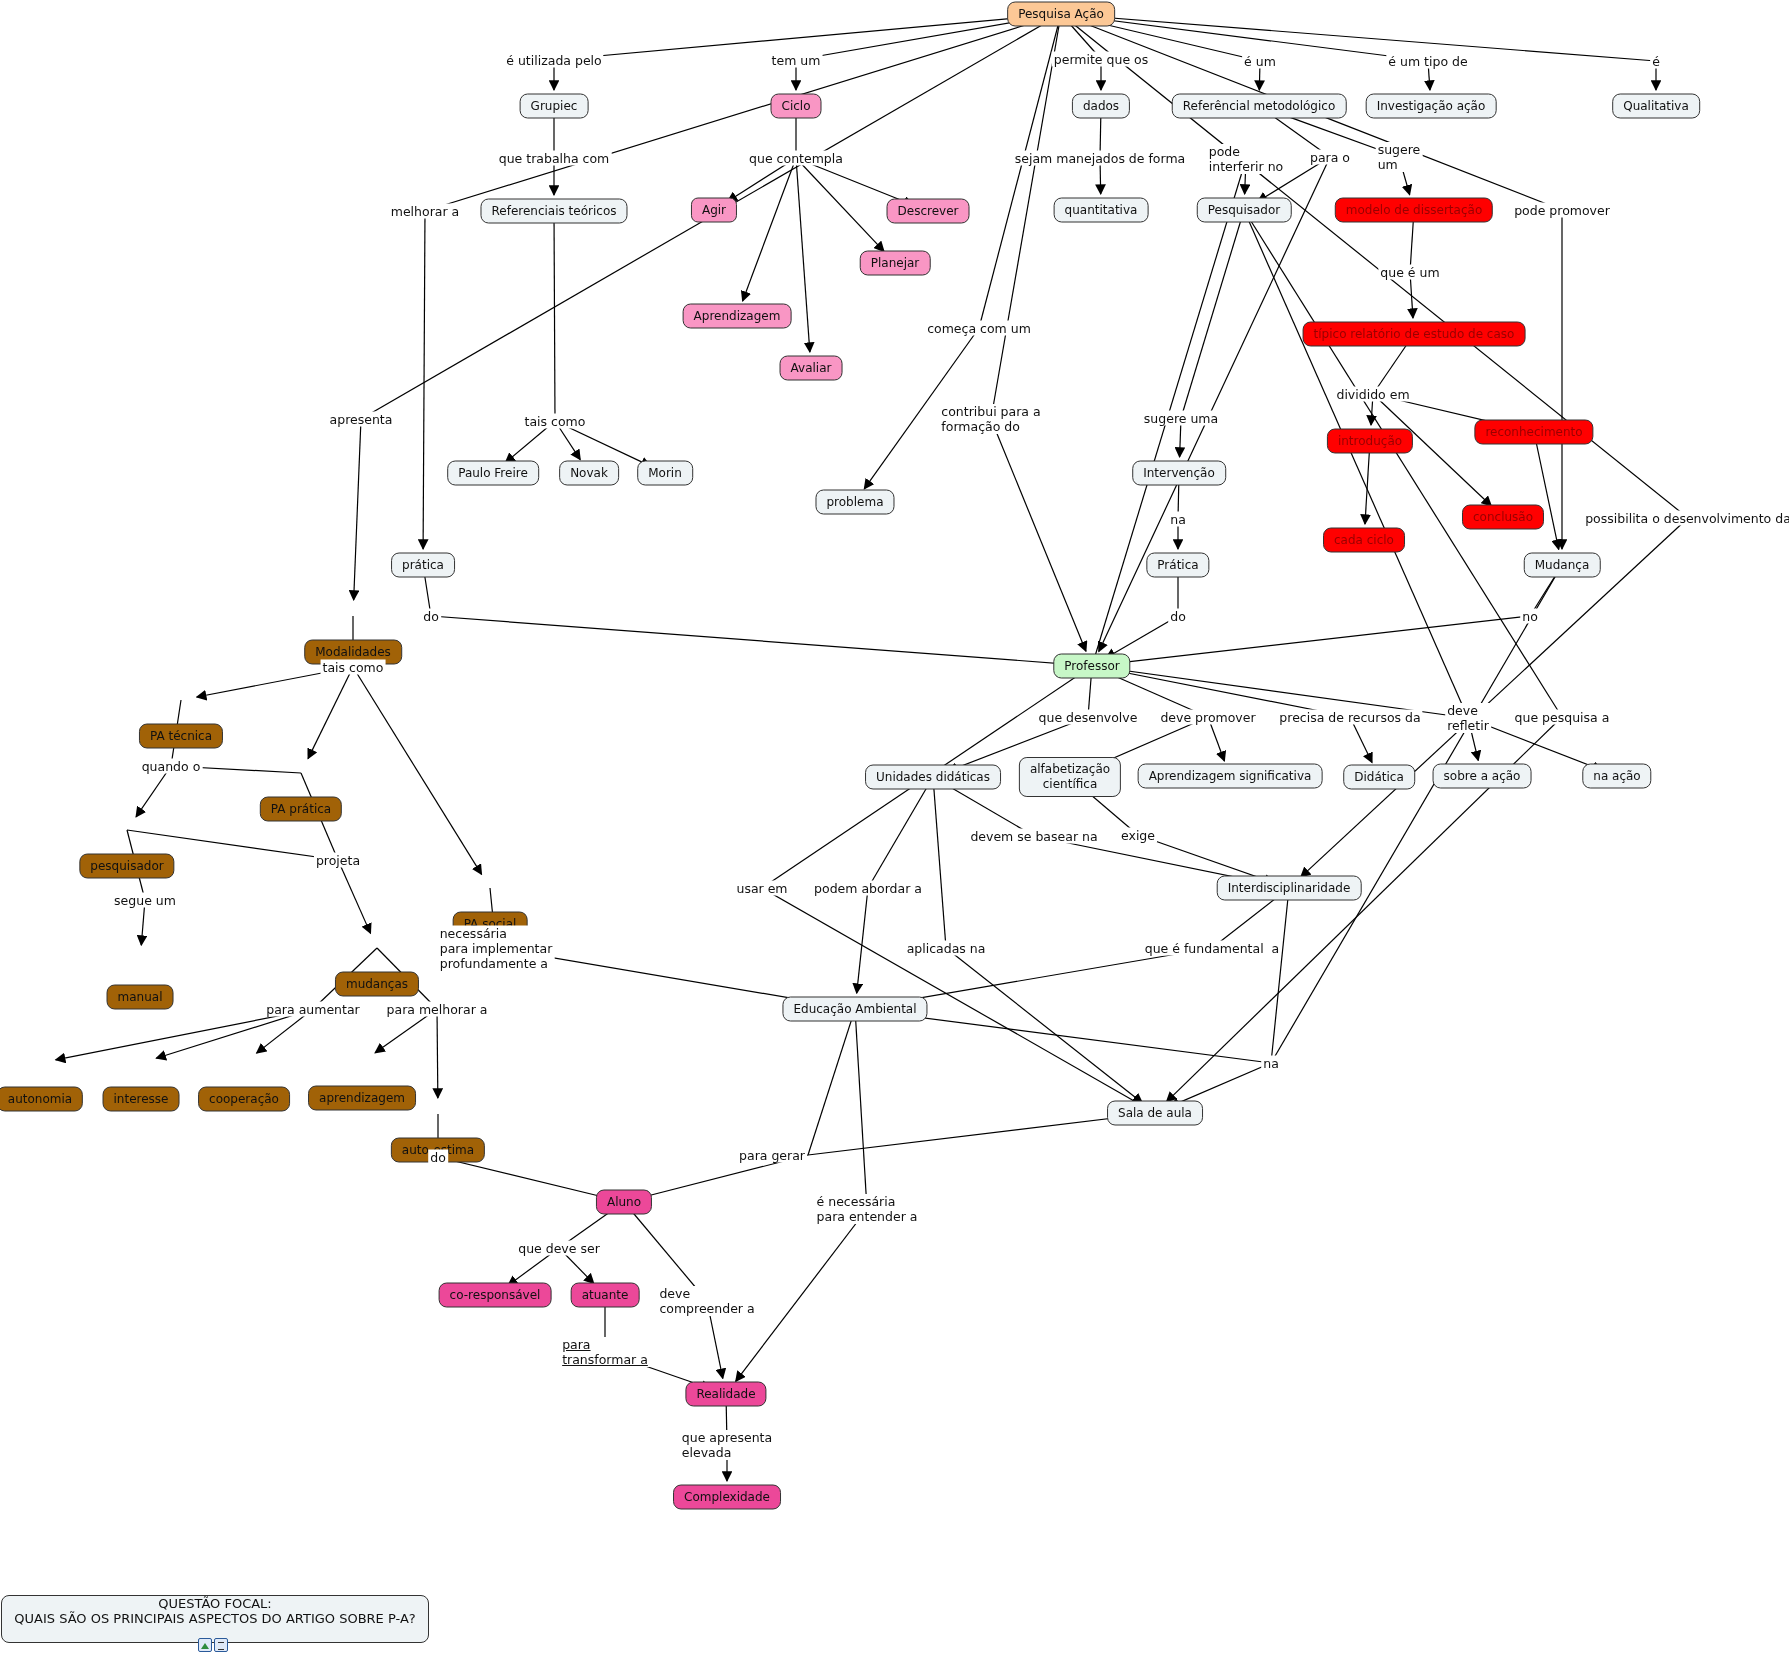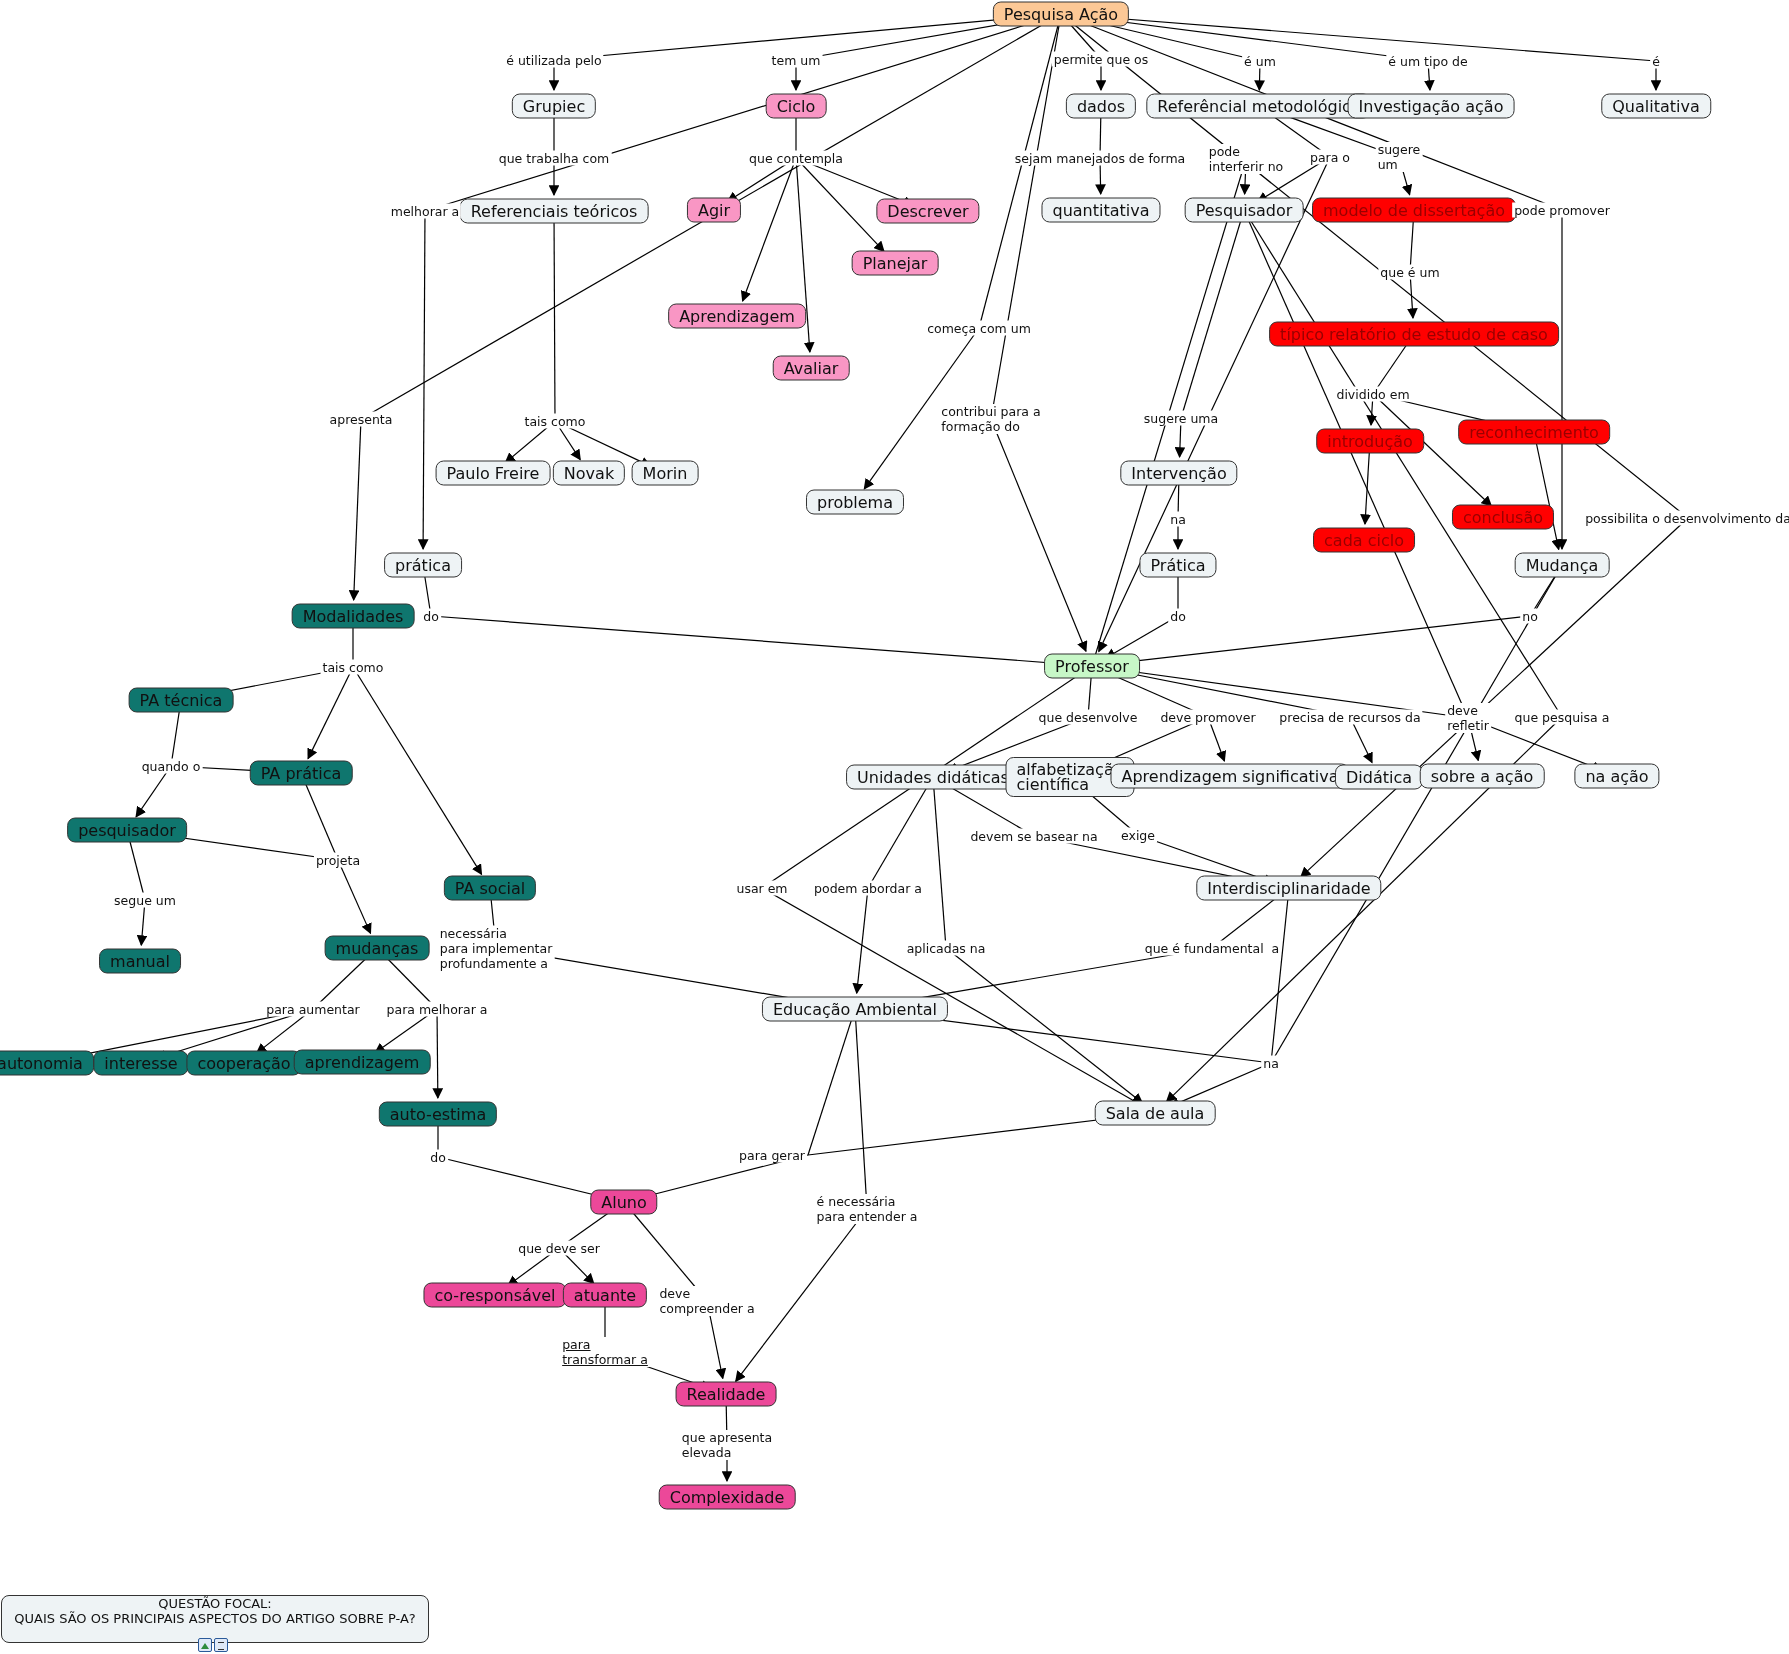--- a/index.html
+++ b/index.html
@@ -2,27 +2,27 @@
 <html><head>
 <meta charset="utf-8">
 <style>
   html, body { margin: 0; padding: 0; background: #ffffff; }
   body { width: 1789px; height: 1654px; position: relative; overflow: hidden;
          font-family: "DejaVu Sans", "Liberation Sans", sans-serif; }
   #canvas { position: absolute; left: 0; top: 0; width: 1789px; height: 1654px; }
   svg#edges { position: absolute; left: 0; top: 0; }
   .node { position: absolute; transform: translate(-50%, -50%);
           border: 1px solid #333; border-radius: 8px; padding: 4px 10px;
-          font-size: 16px; color: #111; white-space: nowrap; text-align: left;
+          font-size: 12px; color: #111; white-space: nowrap; text-align: center;
           line-height: 15px; cursor: pointer; box-sizing: border-box; }
   .node.c-default { background: #eef3f5; }
   .node.c-root { background: #fcc896; }
   .node.c-pink { background: #f996c4; }
   .node.c-red { background: #ff0000; color: #990000; }
-  .node.c-purple { background: #0f766e; }
+  .node.c-purple { background: #a16207; margin-top: 36px; }
   .node.c-gray { background: #ec4899; }
   .node.c-green { background: #c7f7c7; }
   .lbl { position: absolute; transform: translate(-50%, -50%); background: #ffffff;
          font-size: 12.5px; color: #111; white-space: pre; text-align: left;
          line-height: 15px; padding: 0 2px; }
   #focal { position: absolute; left: 1px; top: 1595px; width: 428px; height: 48px;
            border: 1px solid #333; border-radius: 8px; background: #eef3f5;
            font-size: 13px; text-align: center; line-height: 15px; box-sizing: border-box;
            padding-top: 0; color: #111; }
   .res-icons { position: absolute; left: 198px; top: 1638px; display: flex; gap: 2px; }

